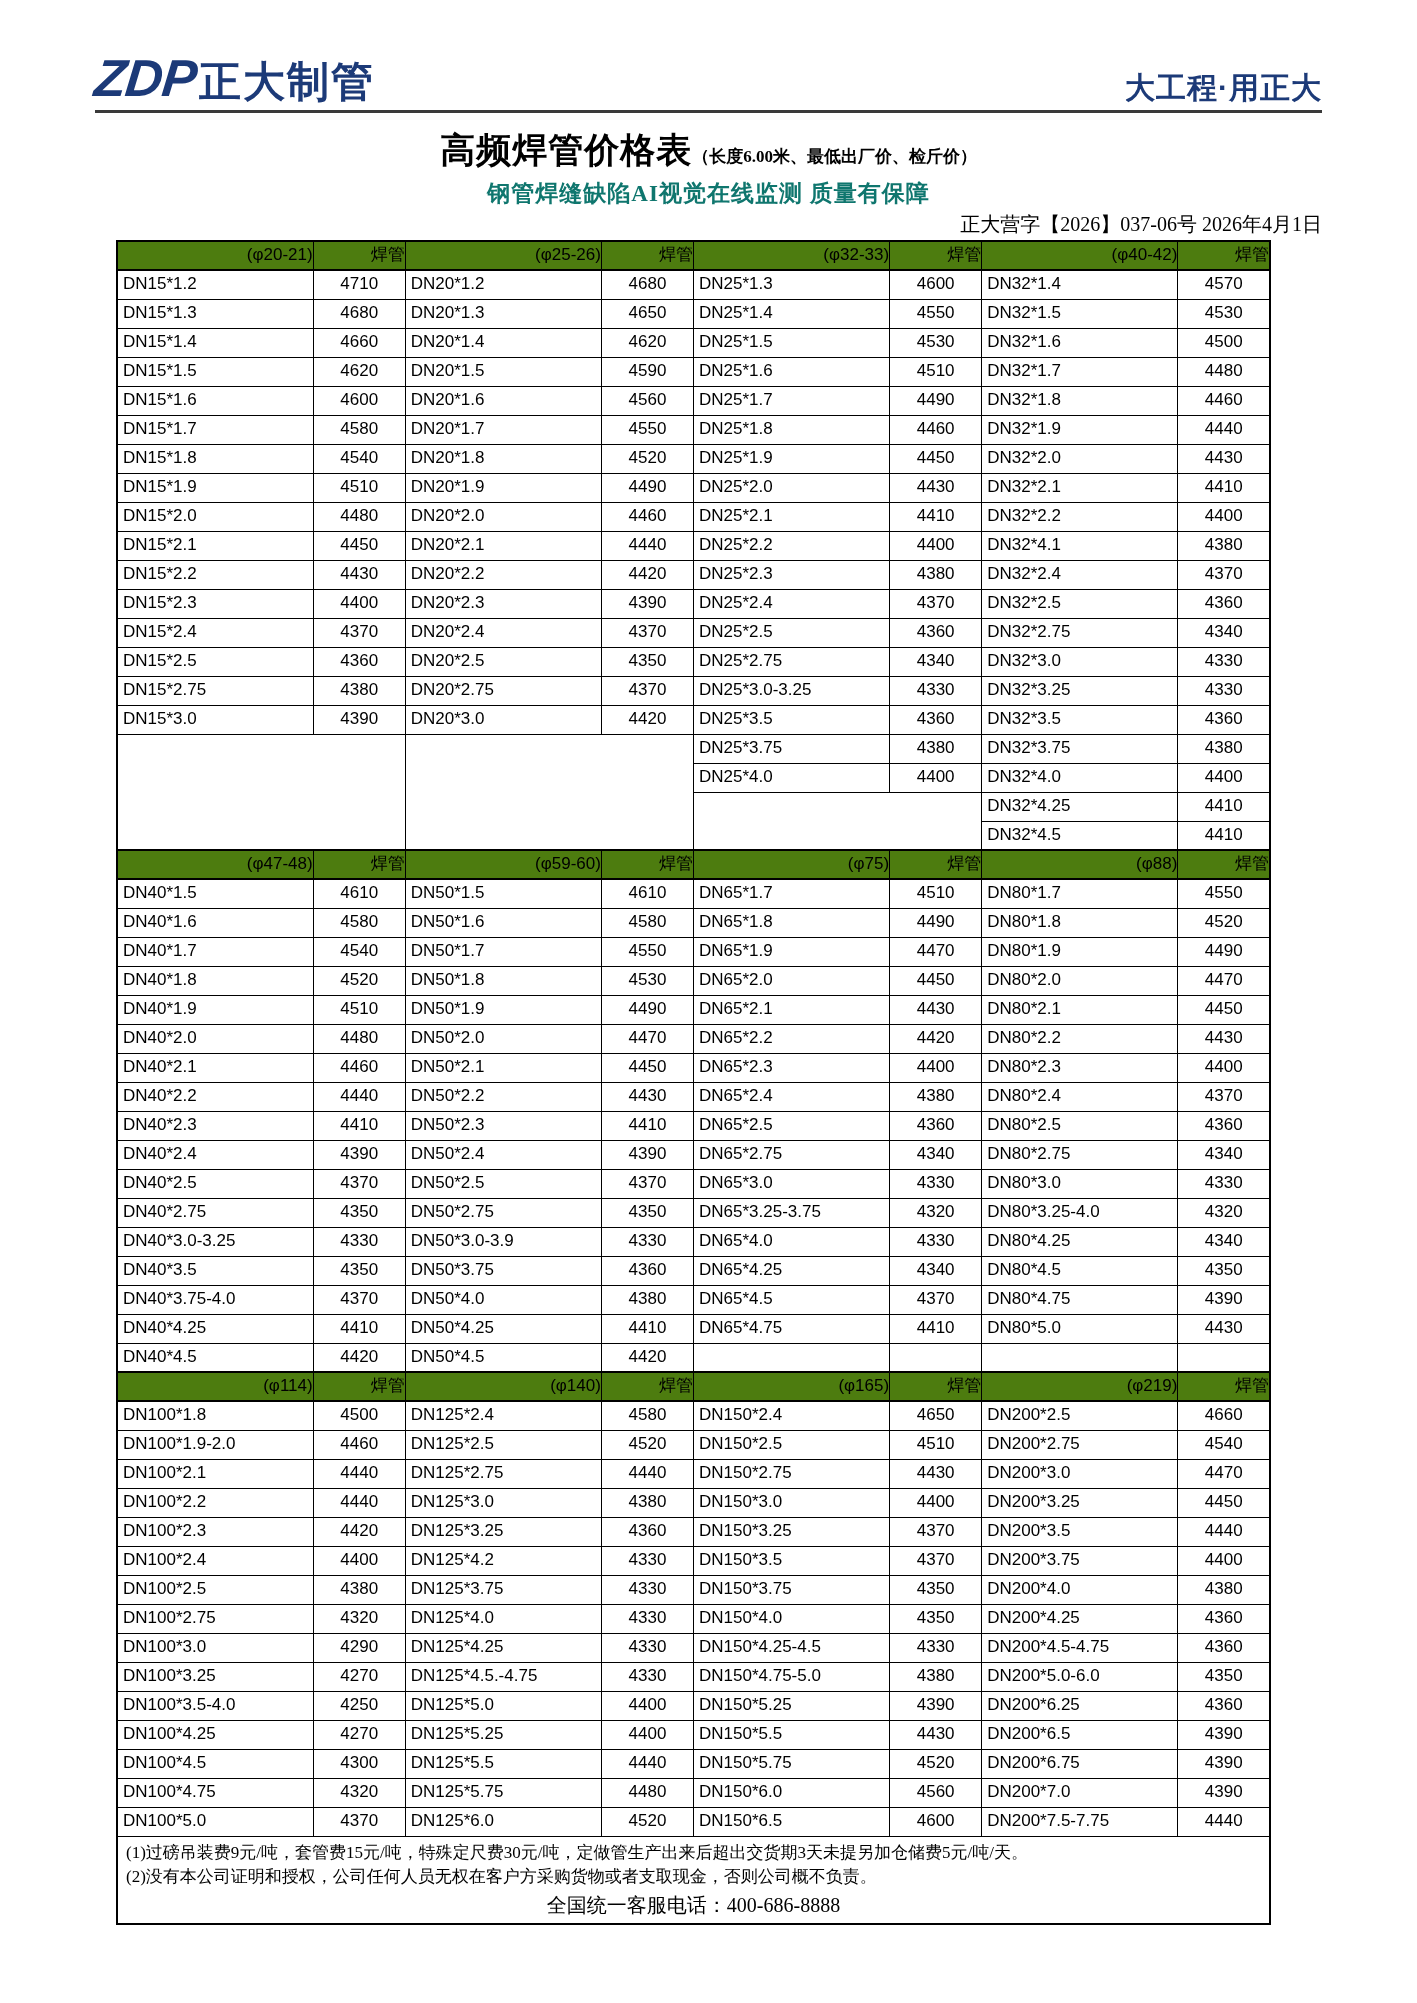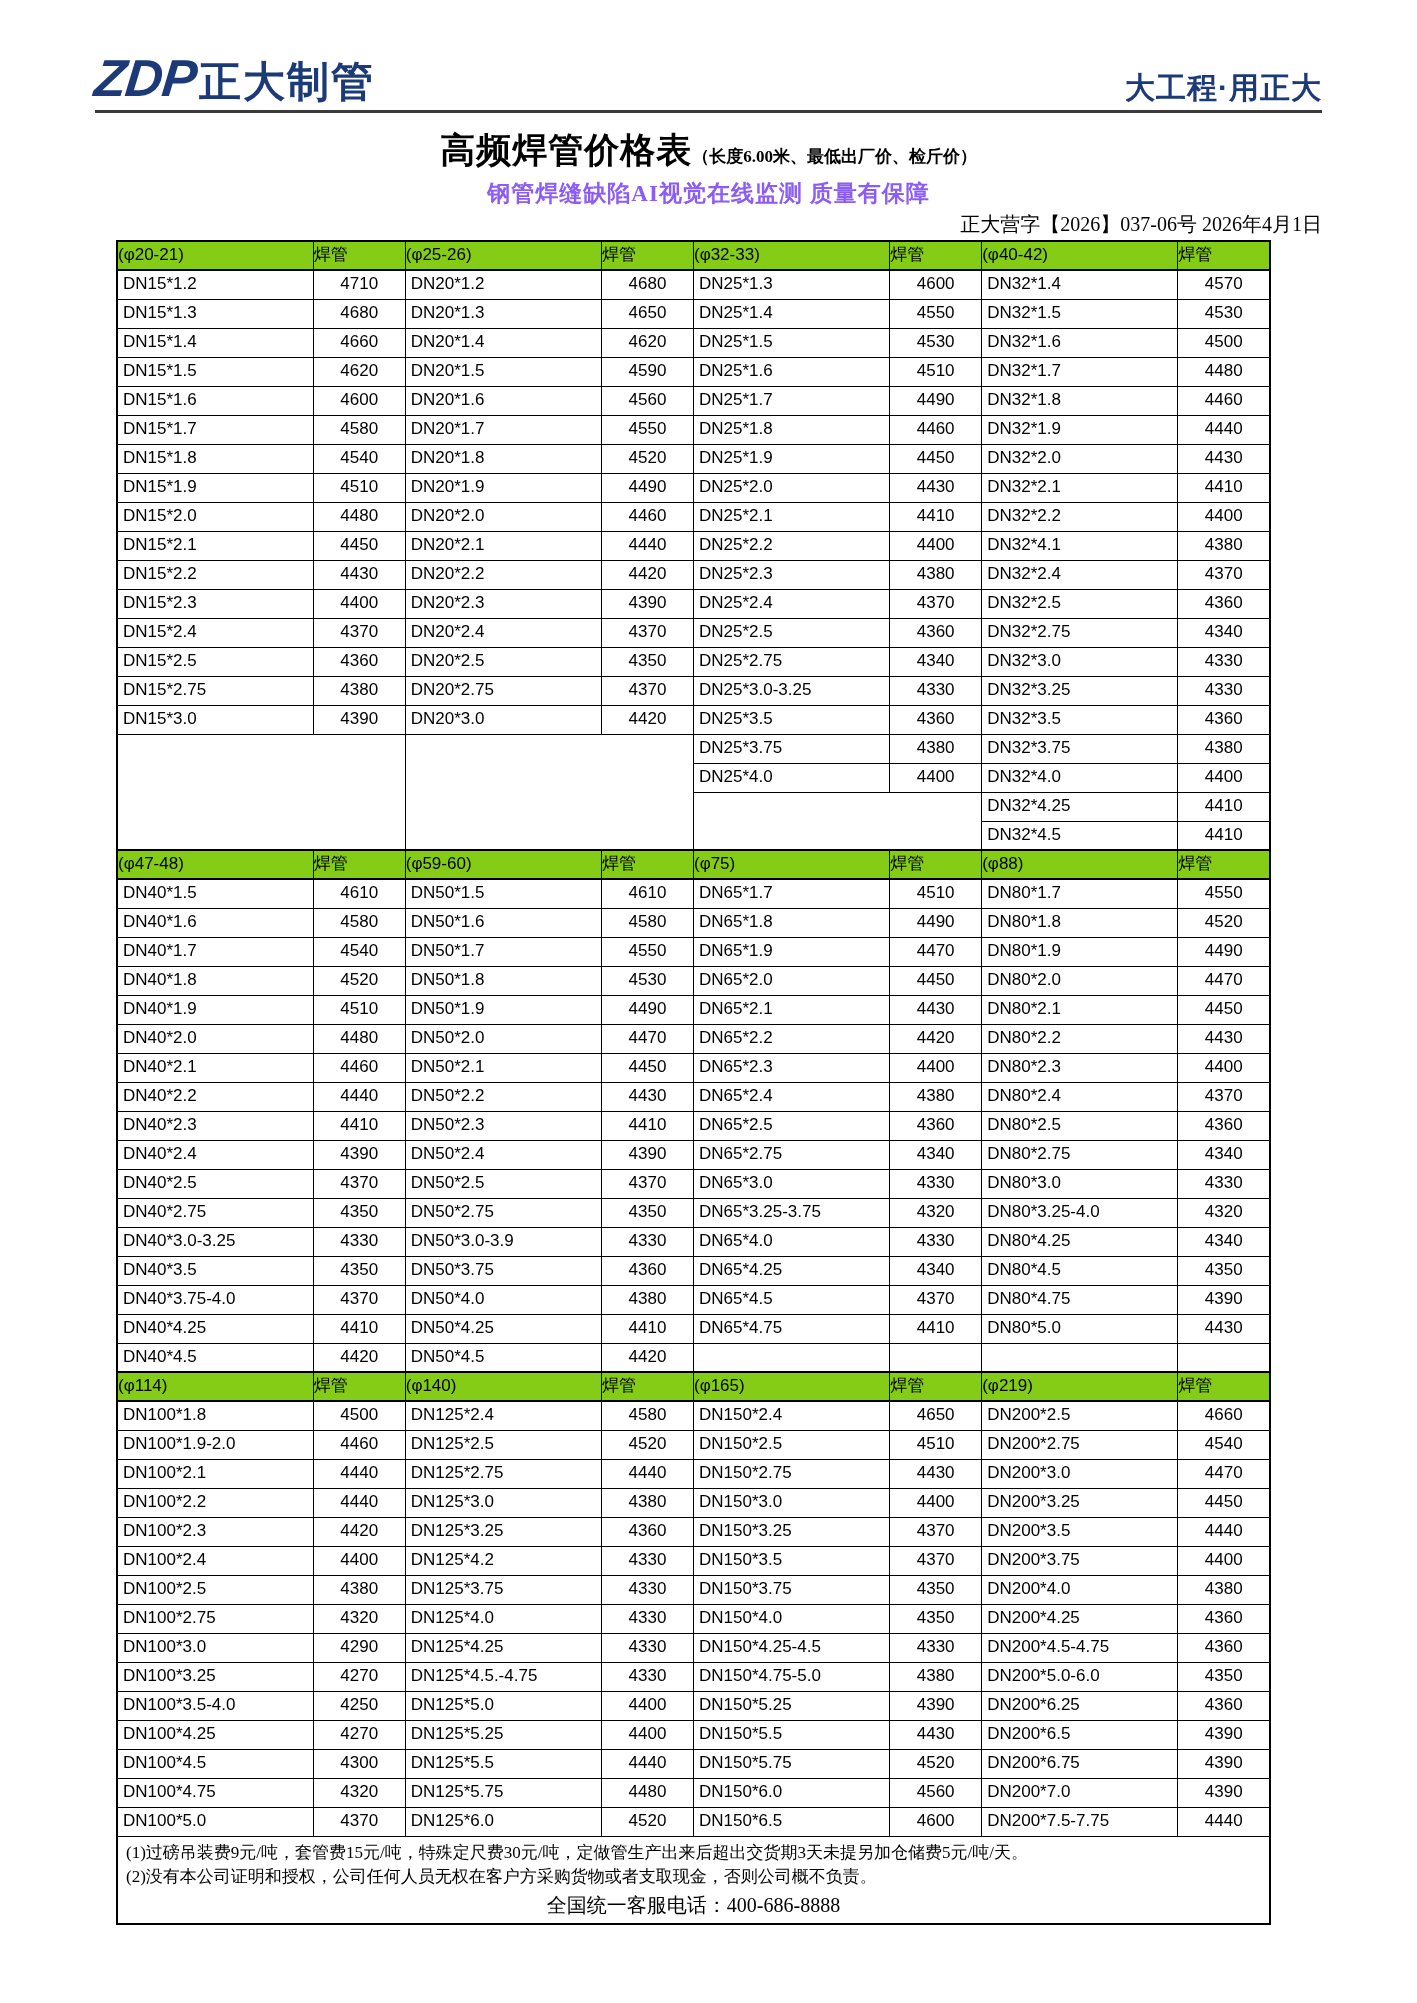--- a/index.html
+++ b/index.html
@@ -64,21 +64,21 @@
     font-family: "Liberation Serif", serif;
     font-weight: bold;
     font-size: 17px;
   }
   .red-banner {
     text-align: center;
     margin-top: 4px;
     font-family: "Liberation Serif", serif;
     font-weight: bold;
     font-size: 23px;
-    color: #8b5cf6;
+    color: #0f766e;
     letter-spacing: 1px;
   }
   .doc-number {
     margin: 2px 95px 0 0;
     text-align: right;
     font-family: "Liberation Serif", serif;
     font-size: 20px;
   }
   
   table.price-table {
@@ -92,23 +92,23 @@
   .price-table th, .price-table td {
     border: 1px solid #000;
     height: 29px;
     padding: 0;
     font-size: 17px;
     line-height: 1.1;
     overflow: hidden;
     white-space: nowrap;
   }
   .price-table th {
-    background: #84cc16;
+    background: #4d7c0f;
     font-weight: normal;
-    text-align: left;
+    text-align: right;
     border-top-width: 2px;
     border-bottom-width: 2px;
   }
   th.price-h {
     font-family: "Liberation Serif", serif;
   }
   td.spec { text-align: left; padding-left: 5px; }
   td.price { text-align: center; }
   td.gap { background: #fff; }
   

